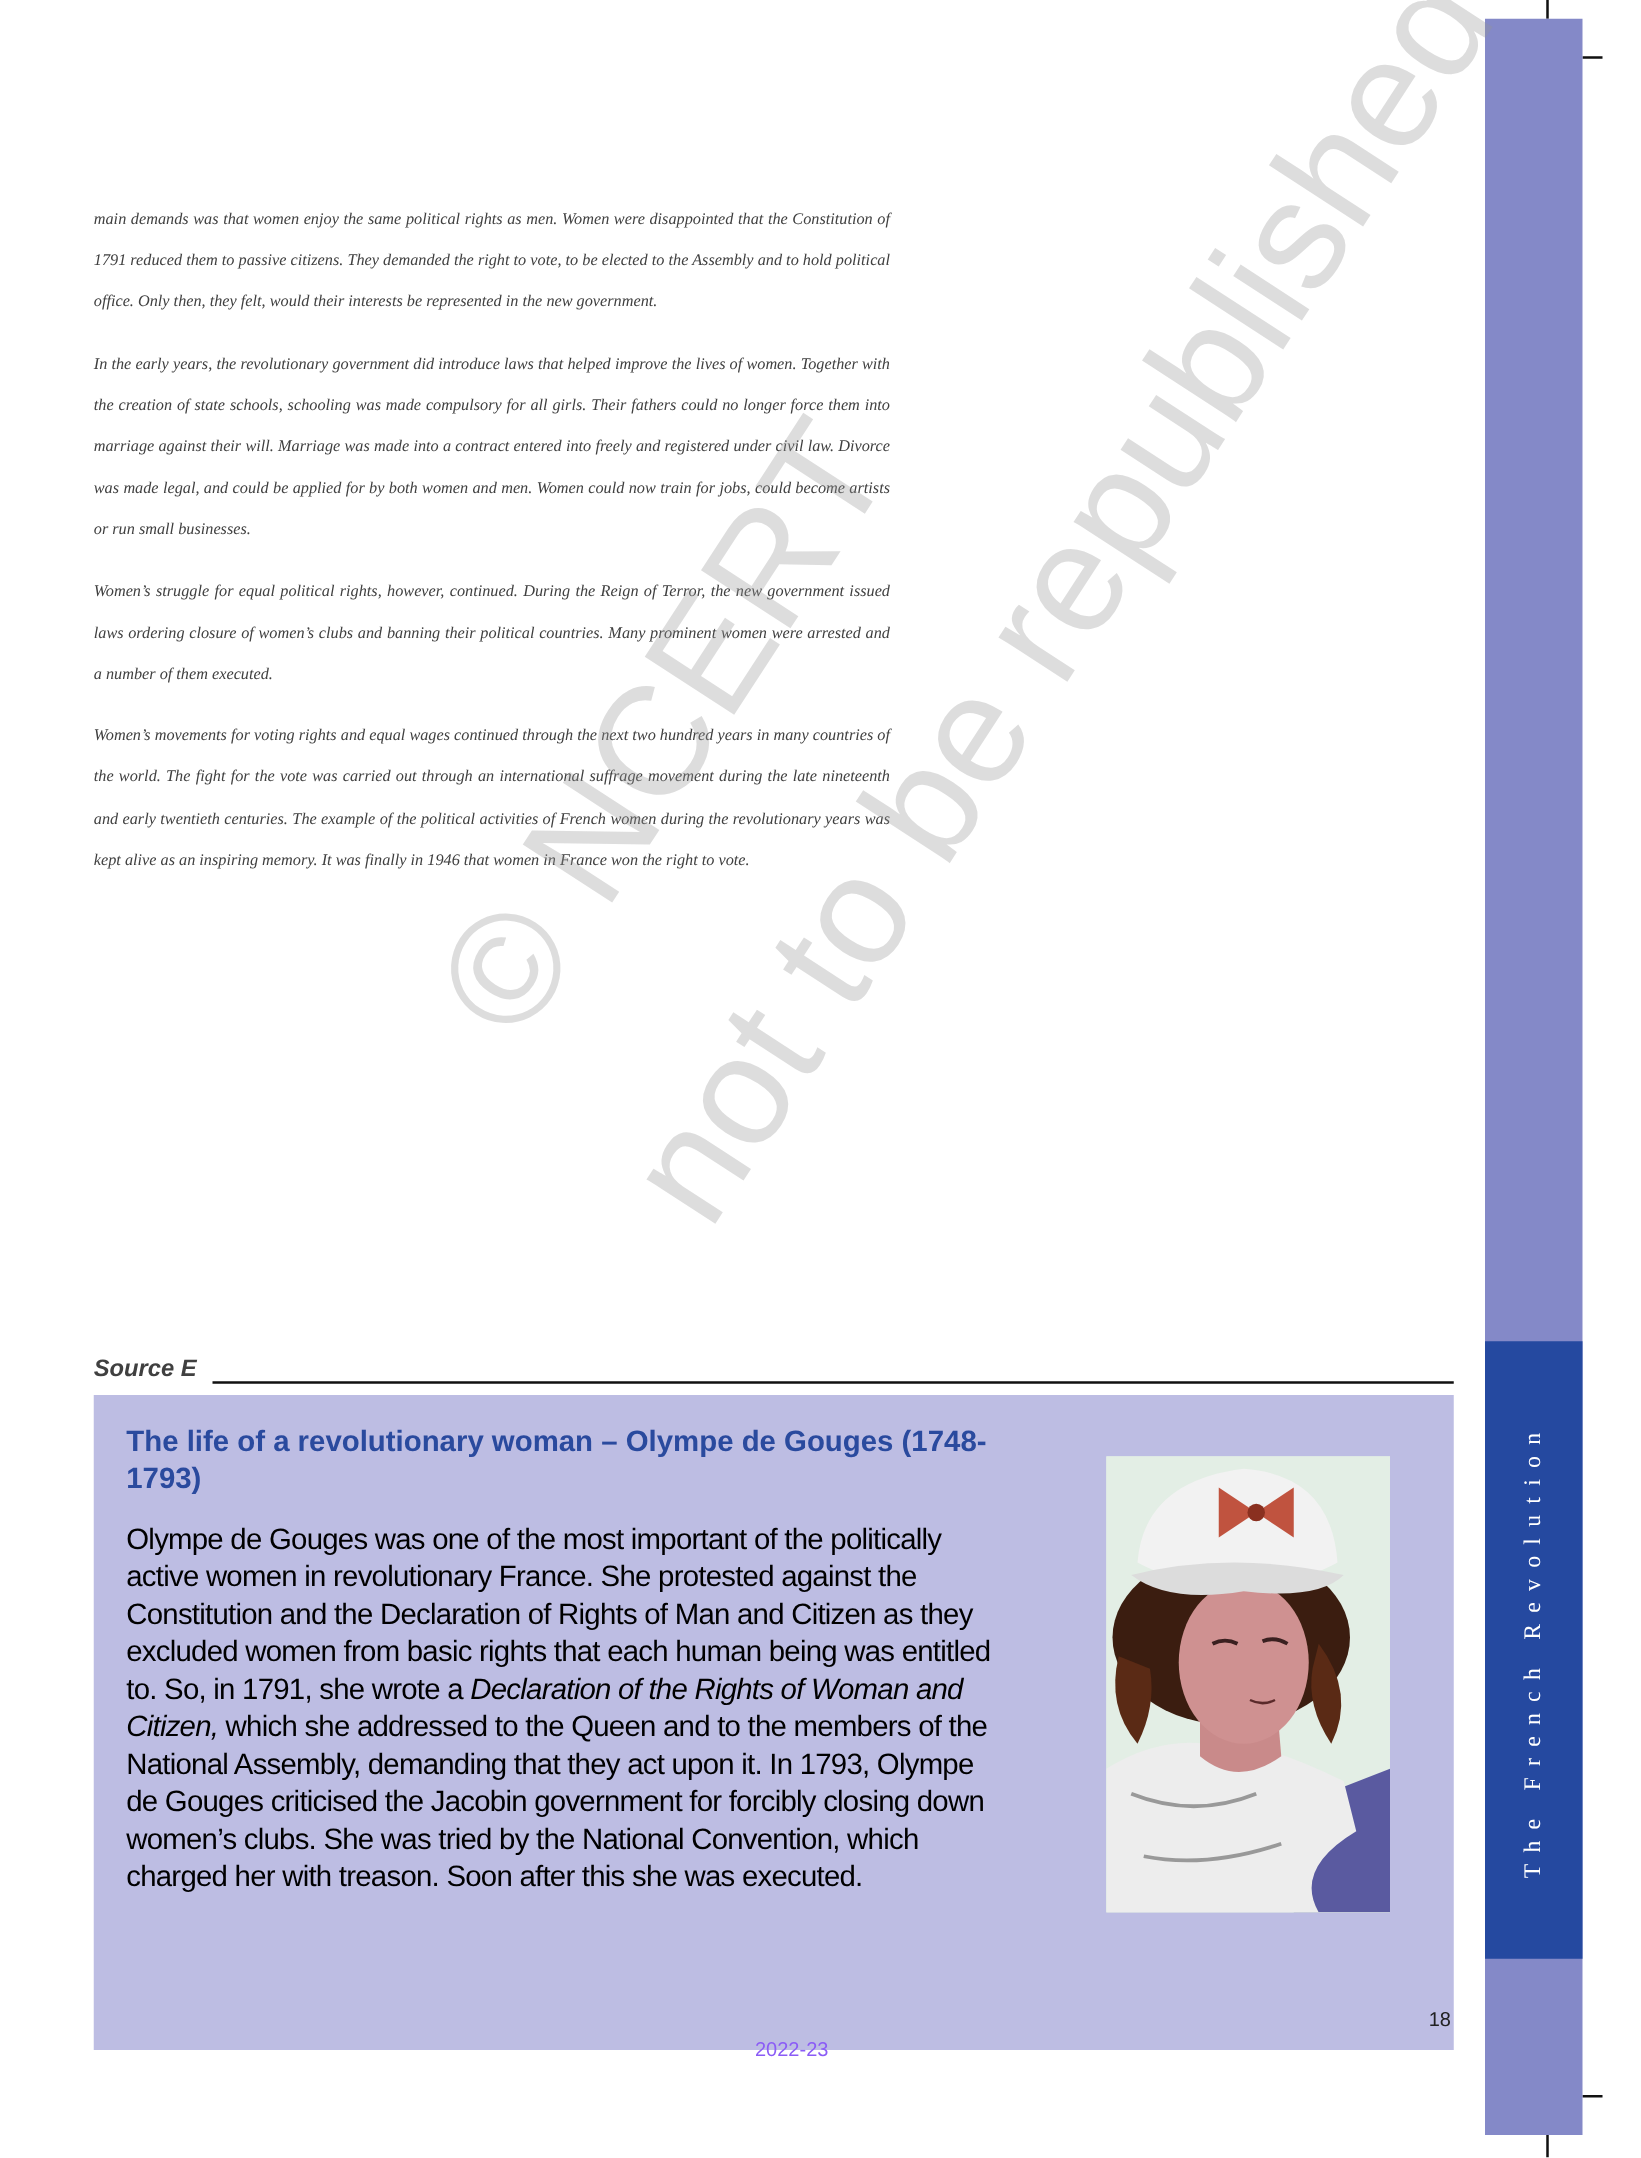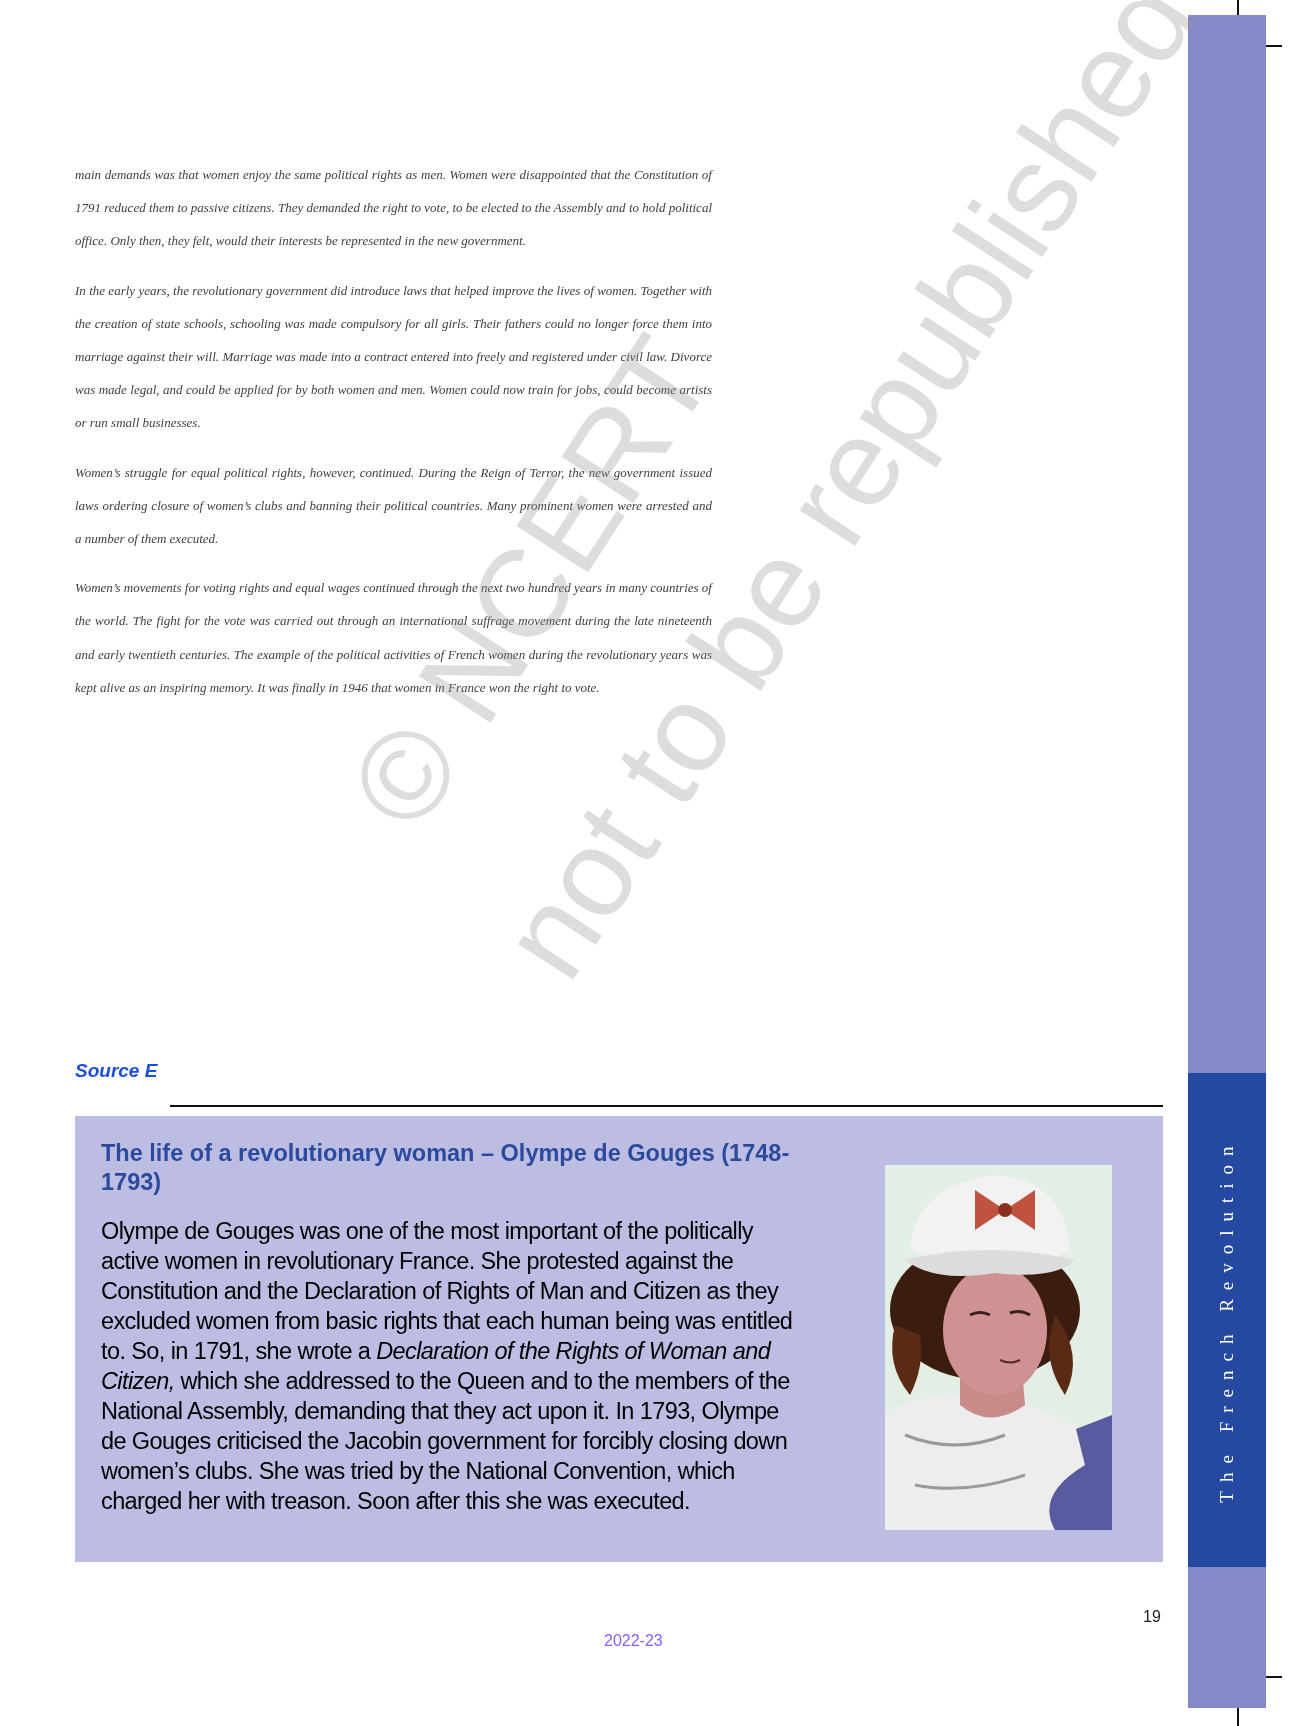--- a/index.html
+++ b/index.html
@@ -31,29 +31,29 @@
     text-align: justify; color: #404040; font-style: italic;
   }
   .watermark {
     position: absolute; pointer-events: none; color: rgba(150,150,150,0.32);
     font-family: "Liberation Sans", sans-serif; white-space: nowrap;
     transform-origin: left bottom;
   }
   .wm1 { left: 440px; top: 710px; font-size: 124px; transform: rotate(-57deg); }
   .wm2 { left: 592px; top: 860px; font-size: 124px; transform: rotate(-57deg); }
   .source-label {
-    position: absolute; left: 75px; top: 1060px;
+    position: absolute; left: 75px; top: 1085px;
     font-family: "Liberation Sans", sans-serif; font-weight: bold; font-style: italic;
-    font-size: 19px; color: #1d4ed8;
+    font-size: 19px; color: #404040;
   }
   .source-rule {
     position: absolute; left: 170px; top: 1105px; width: 993px; height: 2px; background: #111;
   }
   .source-box {
-    position: absolute; left: 75px; top: 1116px; width: 1088px; height: 446px;
+    position: absolute; left: 75px; top: 1116px; width: 1088px; height: 524px;
     background: #bdbde3;
   }
   .box-heading {
     position: absolute; left: 26px; top: 23px; width: 720px;
     font-family: "Liberation Sans", sans-serif; font-weight: bold;
     font-size: 23.5px; line-height: 29px; color: #2a4a9e;
   }
   .box-body {
     position: absolute; left: 26px; top: 100px; width: 700px;
     font-family: "Liberation Sans", sans-serif; font-size: 23.5px; line-height: 30px;
@@ -124,14 +124,14 @@
       <path d="M90 25 L120 45 L90 65 Z" fill="#c0533f"></path>
       <path d="M150 25 L120 45 L150 65 Z" fill="#c0533f"></path>
       <circle cx="120" cy="45" r="7" fill="#8a3020"></circle>
     </svg>
   </div>
 </div>
 
 <div class="watermark wm1">© NCERT</div>
 <div class="watermark wm2">not to be republished</div>
 
-<div class="page-number">19</div>
+<div class="page-number">18</div>
 <div class="footer-year">2022-23</div>
 
 </body></html>

